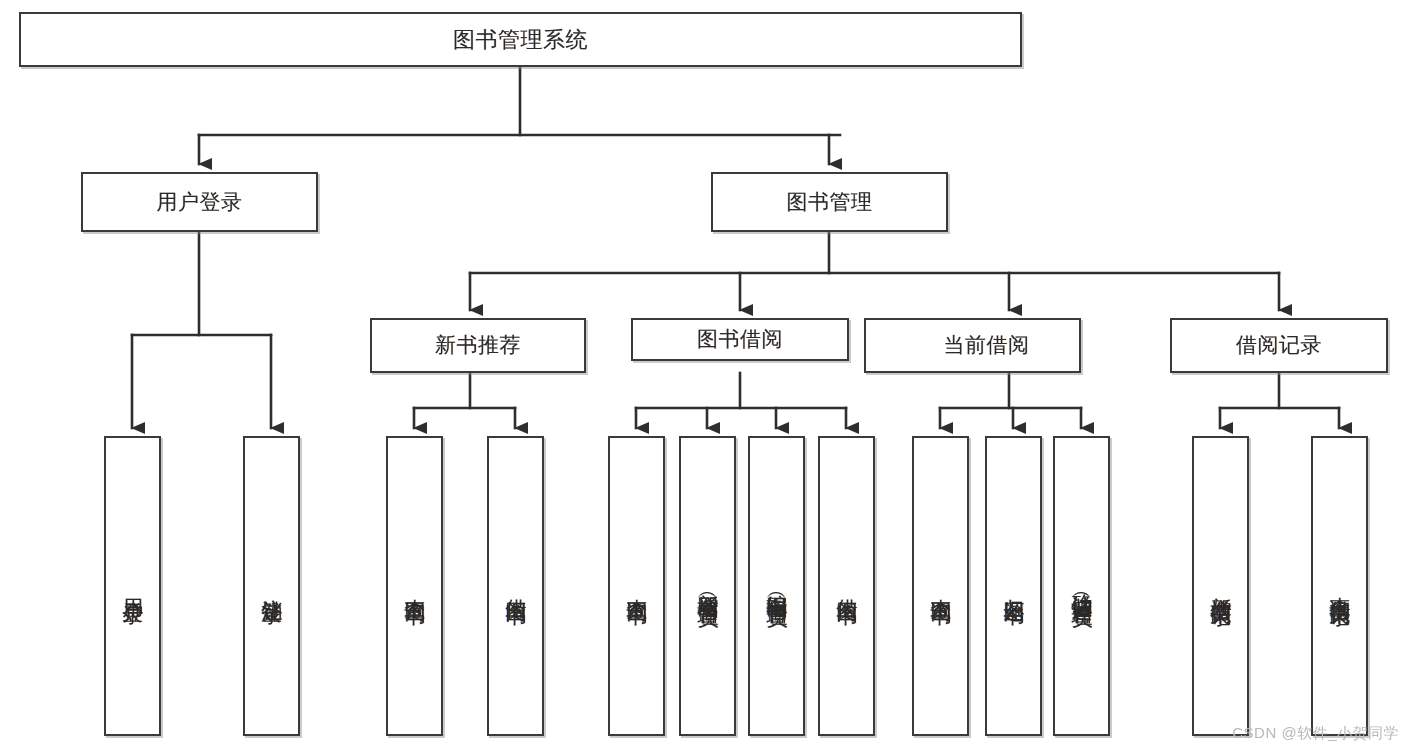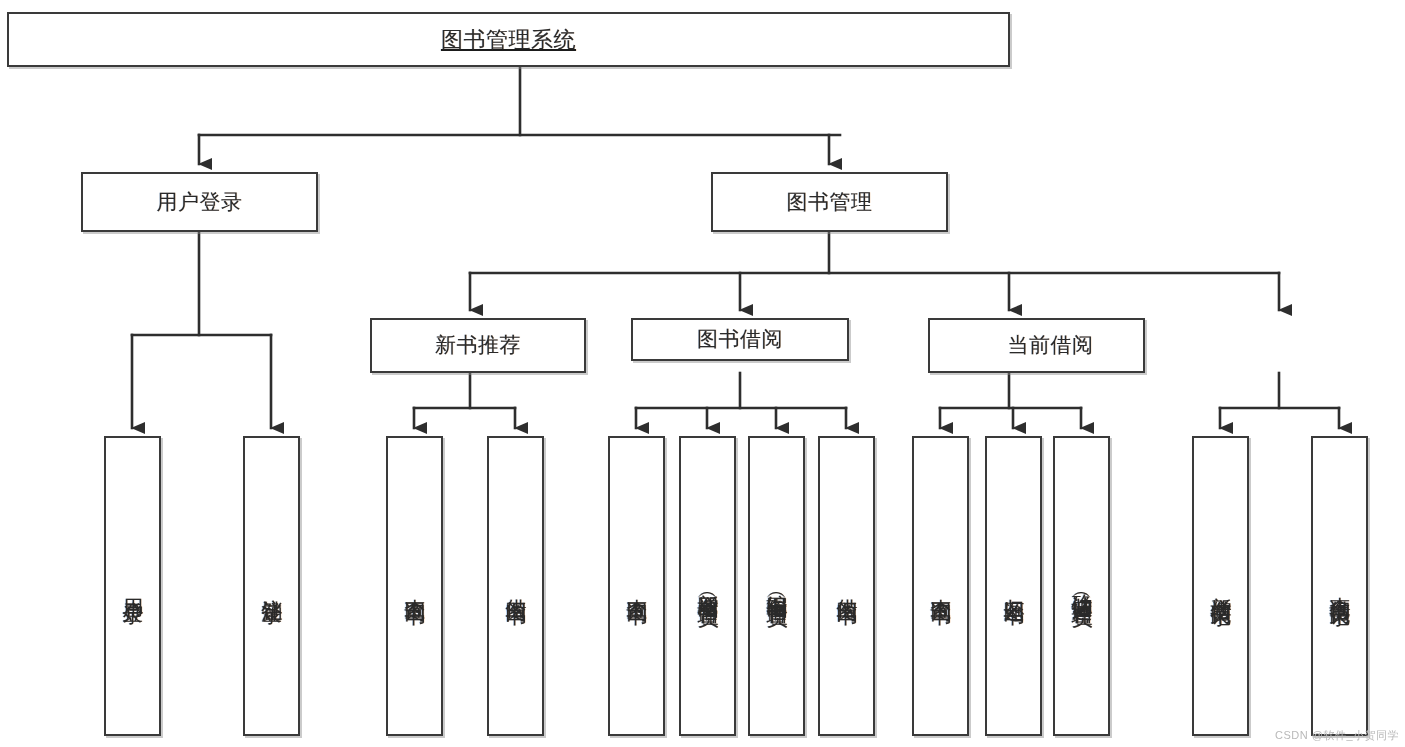--- a/index.html
+++ b/index.html
@@ -59,21 +59,21 @@
     letter-spacing:2px;
     white-space:normal;
     max-height:272px;
     text-align:center;
   }
   
   #watermark{
     position:absolute;
     right:6px;
     bottom:4px;
-    font-size:11px;
+    font-size:15px;
     color:#b9b9b9;
     letter-spacing:0.5px;
     z-index:9;
     white-space:nowrap;
     user-select:none;
   }
 </style>
 </head>
 <body>
 
@@ -122,39 +122,42 @@
       <path d="M1013,408 L1013,428" marker-end="url(#arrow)"></path>
       <path d="M1081,408 L1081,428" marker-end="url(#arrow)"></path>
 
       <path d="M1279,373 L1279,408"></path>
       <path d="M1220,408 L1339,408"></path>
       <path d="M1220,408 L1220,428" marker-end="url(#arrow)"></path>
       <path d="M1339,408 L1339,428" marker-end="url(#arrow)"></path>
     </g>
   </svg>
 
-  <div class="node root" style="left:7px;top:12px;width:1003px;height:55px;text-decoration:underline;">
+  <div class="node root" style="left:19px;top:12px;width:1003px;height:55px;">
     <span class="label">图书管理系统</span>
   </div>
 
   <div class="node" style="left:81px;top:172px;width:237px;height:60px;">
     <span class="label">用户登录</span>
   </div>
   <div class="node" style="left:711px;top:172px;width:237px;height:60px;">
     <span class="label">图书管理</span>
   </div>
 
   <div class="node" style="left:370px;top:318px;width:216px;height:55px;">
     <span class="label">新书推荐</span>
   </div>
   <div class="node" style="left:631px;top:318px;width:218px;height:43px;">
     <span class="label">图书借阅</span>
   </div>
-  <div class="node" style="left:928px;top:318px;width:217px;height:55px;padding-left:28px;">
+  <div class="node" style="left:864px;top:318px;width:217px;height:55px;padding-left:28px;">
     <span class="label">当前借阅</span>
+  </div>
+  <div class="node" style="left:1170px;top:318px;width:218px;height:55px;">
+    <span class="label">借阅记录</span>
   </div>
 
   <div class="node leaf" style="left:104px;top:436px;width:57px;height:300px;">
     <span class="label">用户登录</span>
   </div>
   <div class="node leaf" style="left:243px;top:436px;width:57px;height:300px;">
     <span class="label">注销登录</span>
   </div>
 
   <div class="node leaf" style="left:386px;top:436px;width:57px;height:300px;">

